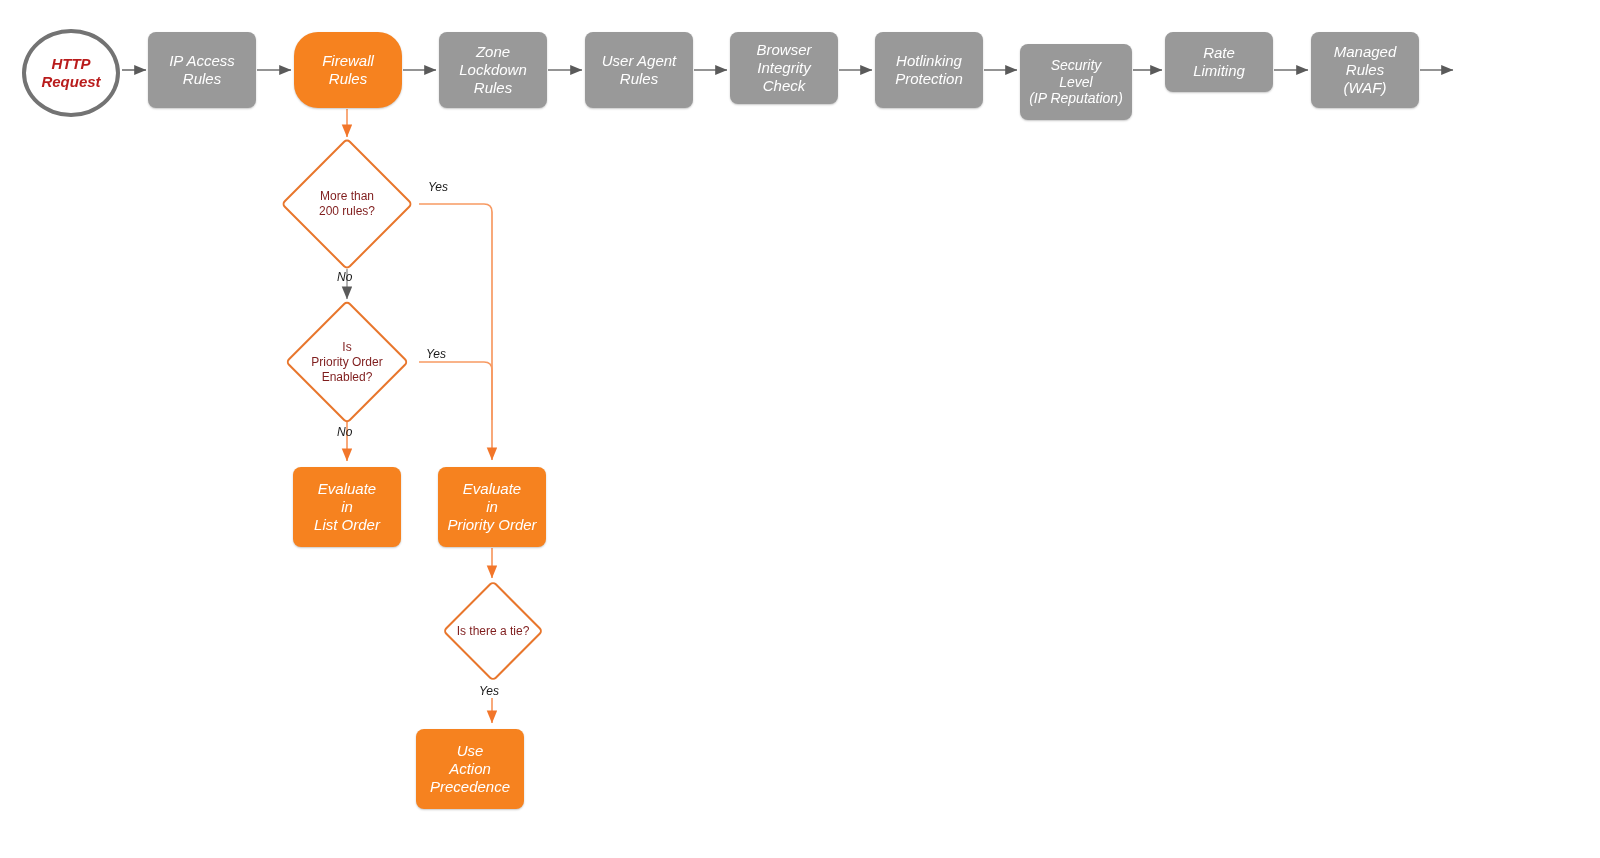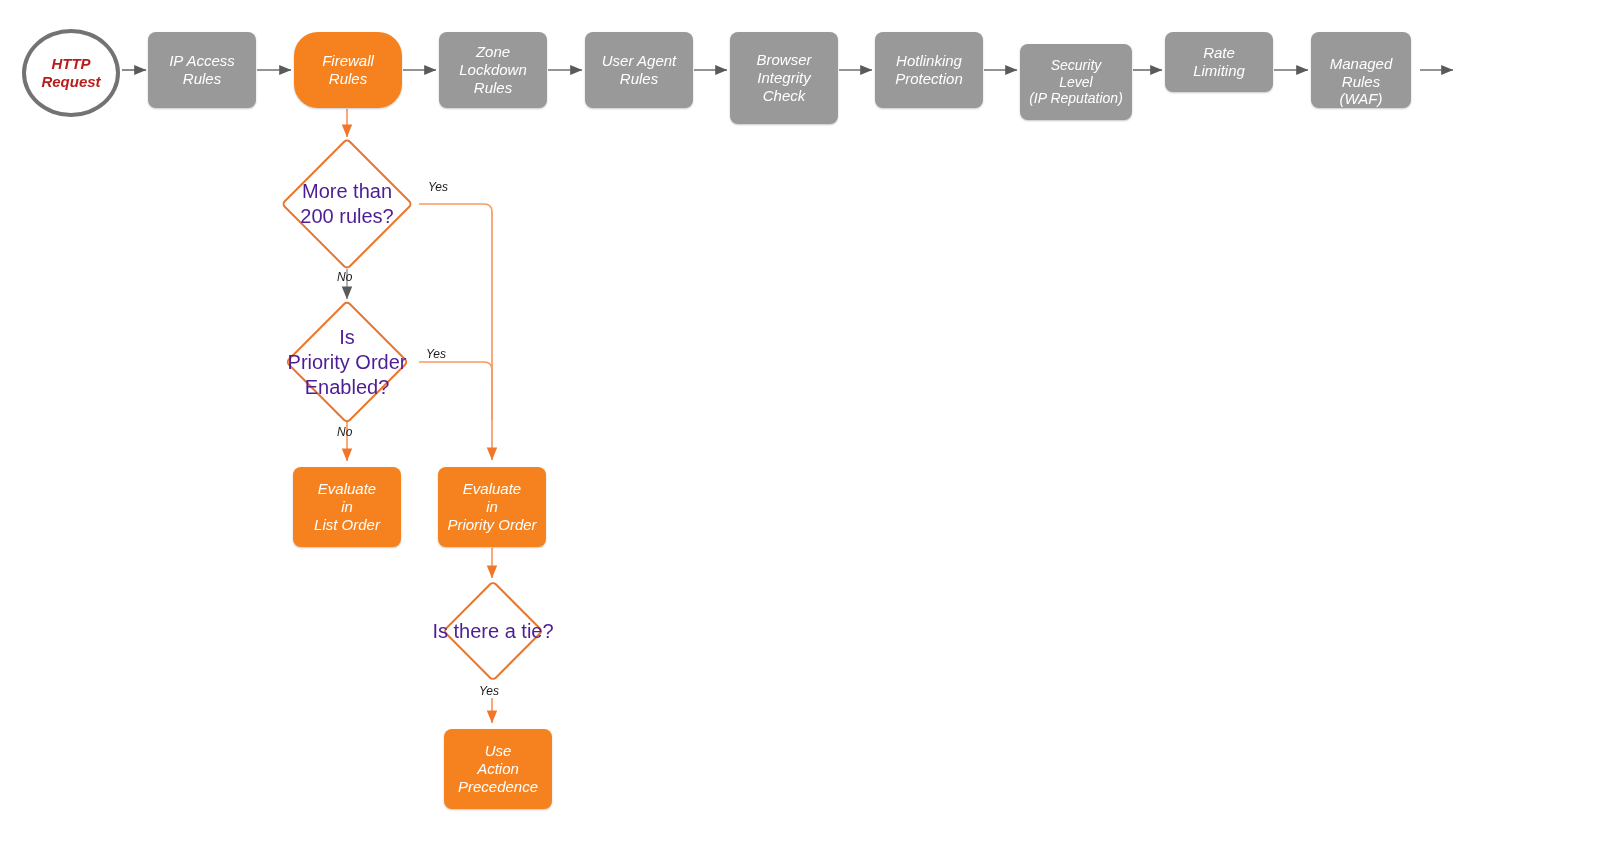--- a/index.html
+++ b/index.html
@@ -78,22 +78,22 @@
     left: 50%;
     top: 50%;
     border: 2px solid #E8762C;
     border-radius: 5px;
     background: #ffffff;
     transform: translate(-50%, -50%) rotate(45deg);
   }
   .diamond .dlabel {
     position: relative;
     z-index: 2;
-    font-size: 20px;
-    color: #4c1d95;
+    font-size: 12px;
+    color: #7f1d1d;
     line-height: 1.25;
     white-space: pre-line;
   }
 
   
   .edge-label {
     position: absolute;
     font-size: 12px;
     font-style: italic;
     color: #1a1a1a;
@@ -170,21 +170,21 @@
     <span>Zone
 Lockdown
 Rules</span>
   </div>
 
   <div class="node box gray" style="left:585px; top:32px; width:108px; height:76px;">
     <span>User Agent
 Rules</span>
   </div>
 
-  <div class="node box gray" style="left:730px; top:32px; width:108px; height:92px;">
+  <div class="node box gray" style="left:730px; top:32px; width:108px; height:72px;">
     <span>Browser
 Integrity
 Check</span>
   </div>
 
   <div class="node box gray" style="left:875px; top:32px; width:108px; height:76px;">
     <span>Hotlinking
 Protection</span>
   </div>
 
@@ -192,21 +192,21 @@
     <span>Security
 Level
 (IP Reputation)</span>
   </div>
 
   <div class="node box gray" style="left:1165px; top:32px; width:108px; height:60px;">
     <span>Rate
 Limiting</span>
   </div>
 
-  <div class="node box gray" style="left:1311px; top:32px; width:100px; height:76px;align-items:flex-end;">
+  <div class="node box gray" style="left:1311px; top:32px; width:108px; height:76px;">
     <span>Managed
 Rules
 (WAF)</span>
   </div>
 
 
   <div class="node diamond" style="left:276px; top:140px; width:142px; height:128px;">
     <span class="dshape" style="width:90px; height:90px;"></span>
     <span class="dlabel">More than
 200 rules?</span>
@@ -229,21 +229,21 @@
     <span>Evaluate
 in
 Priority Order</span>
   </div>
 
   <div class="node diamond" style="left:425px; top:583px; width:136px; height:96px;">
     <span class="dshape" style="width:68px; height:68px;"></span>
     <span class="dlabel">Is there a tie?</span>
   </div>
 
-  <div class="node box orange" style="left:444px; top:729px; width:108px; height:80px;">
+  <div class="node box orange" style="left:416px; top:729px; width:108px; height:80px;">
     <span>Use
 Action
 Precedence</span>
   </div>
 
   <div class="edge-label" style="left:428px; top:180px;">Yes</div>
 
   <div class="edge-label" style="left:337px; top:270px;">No</div>
 
   <div class="edge-label" style="left:426px; top:347px;">Yes</div>

